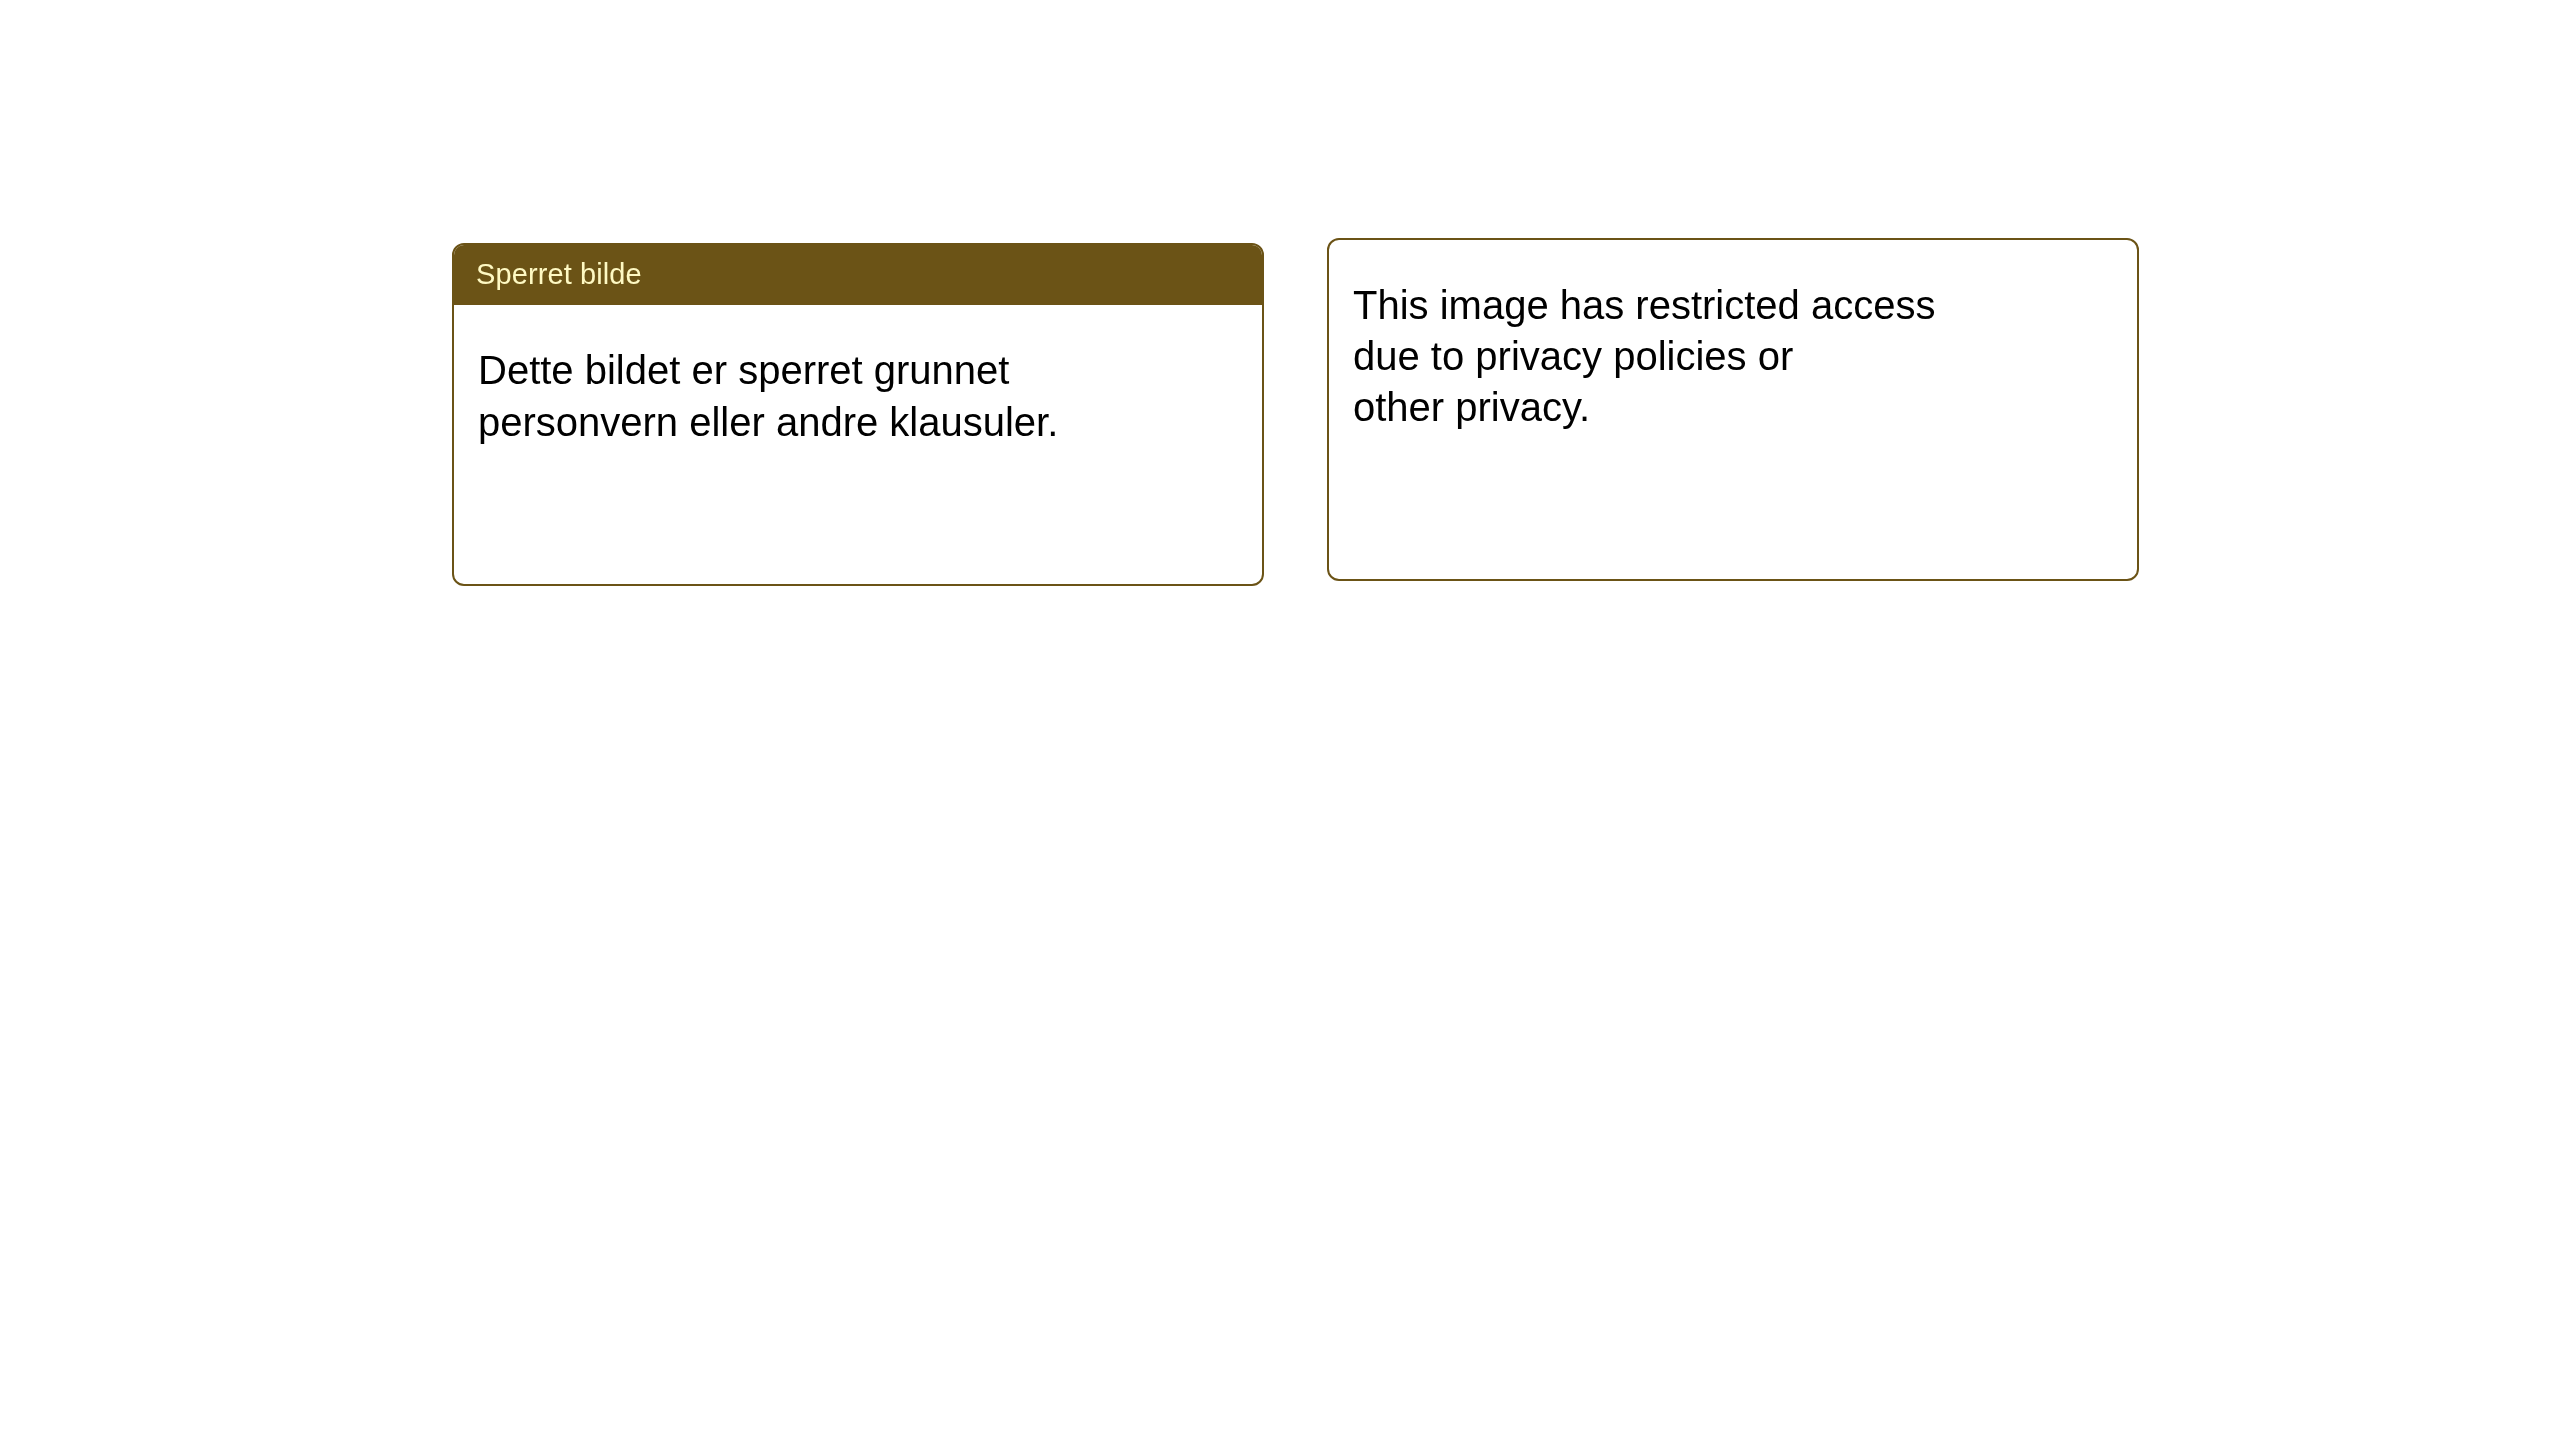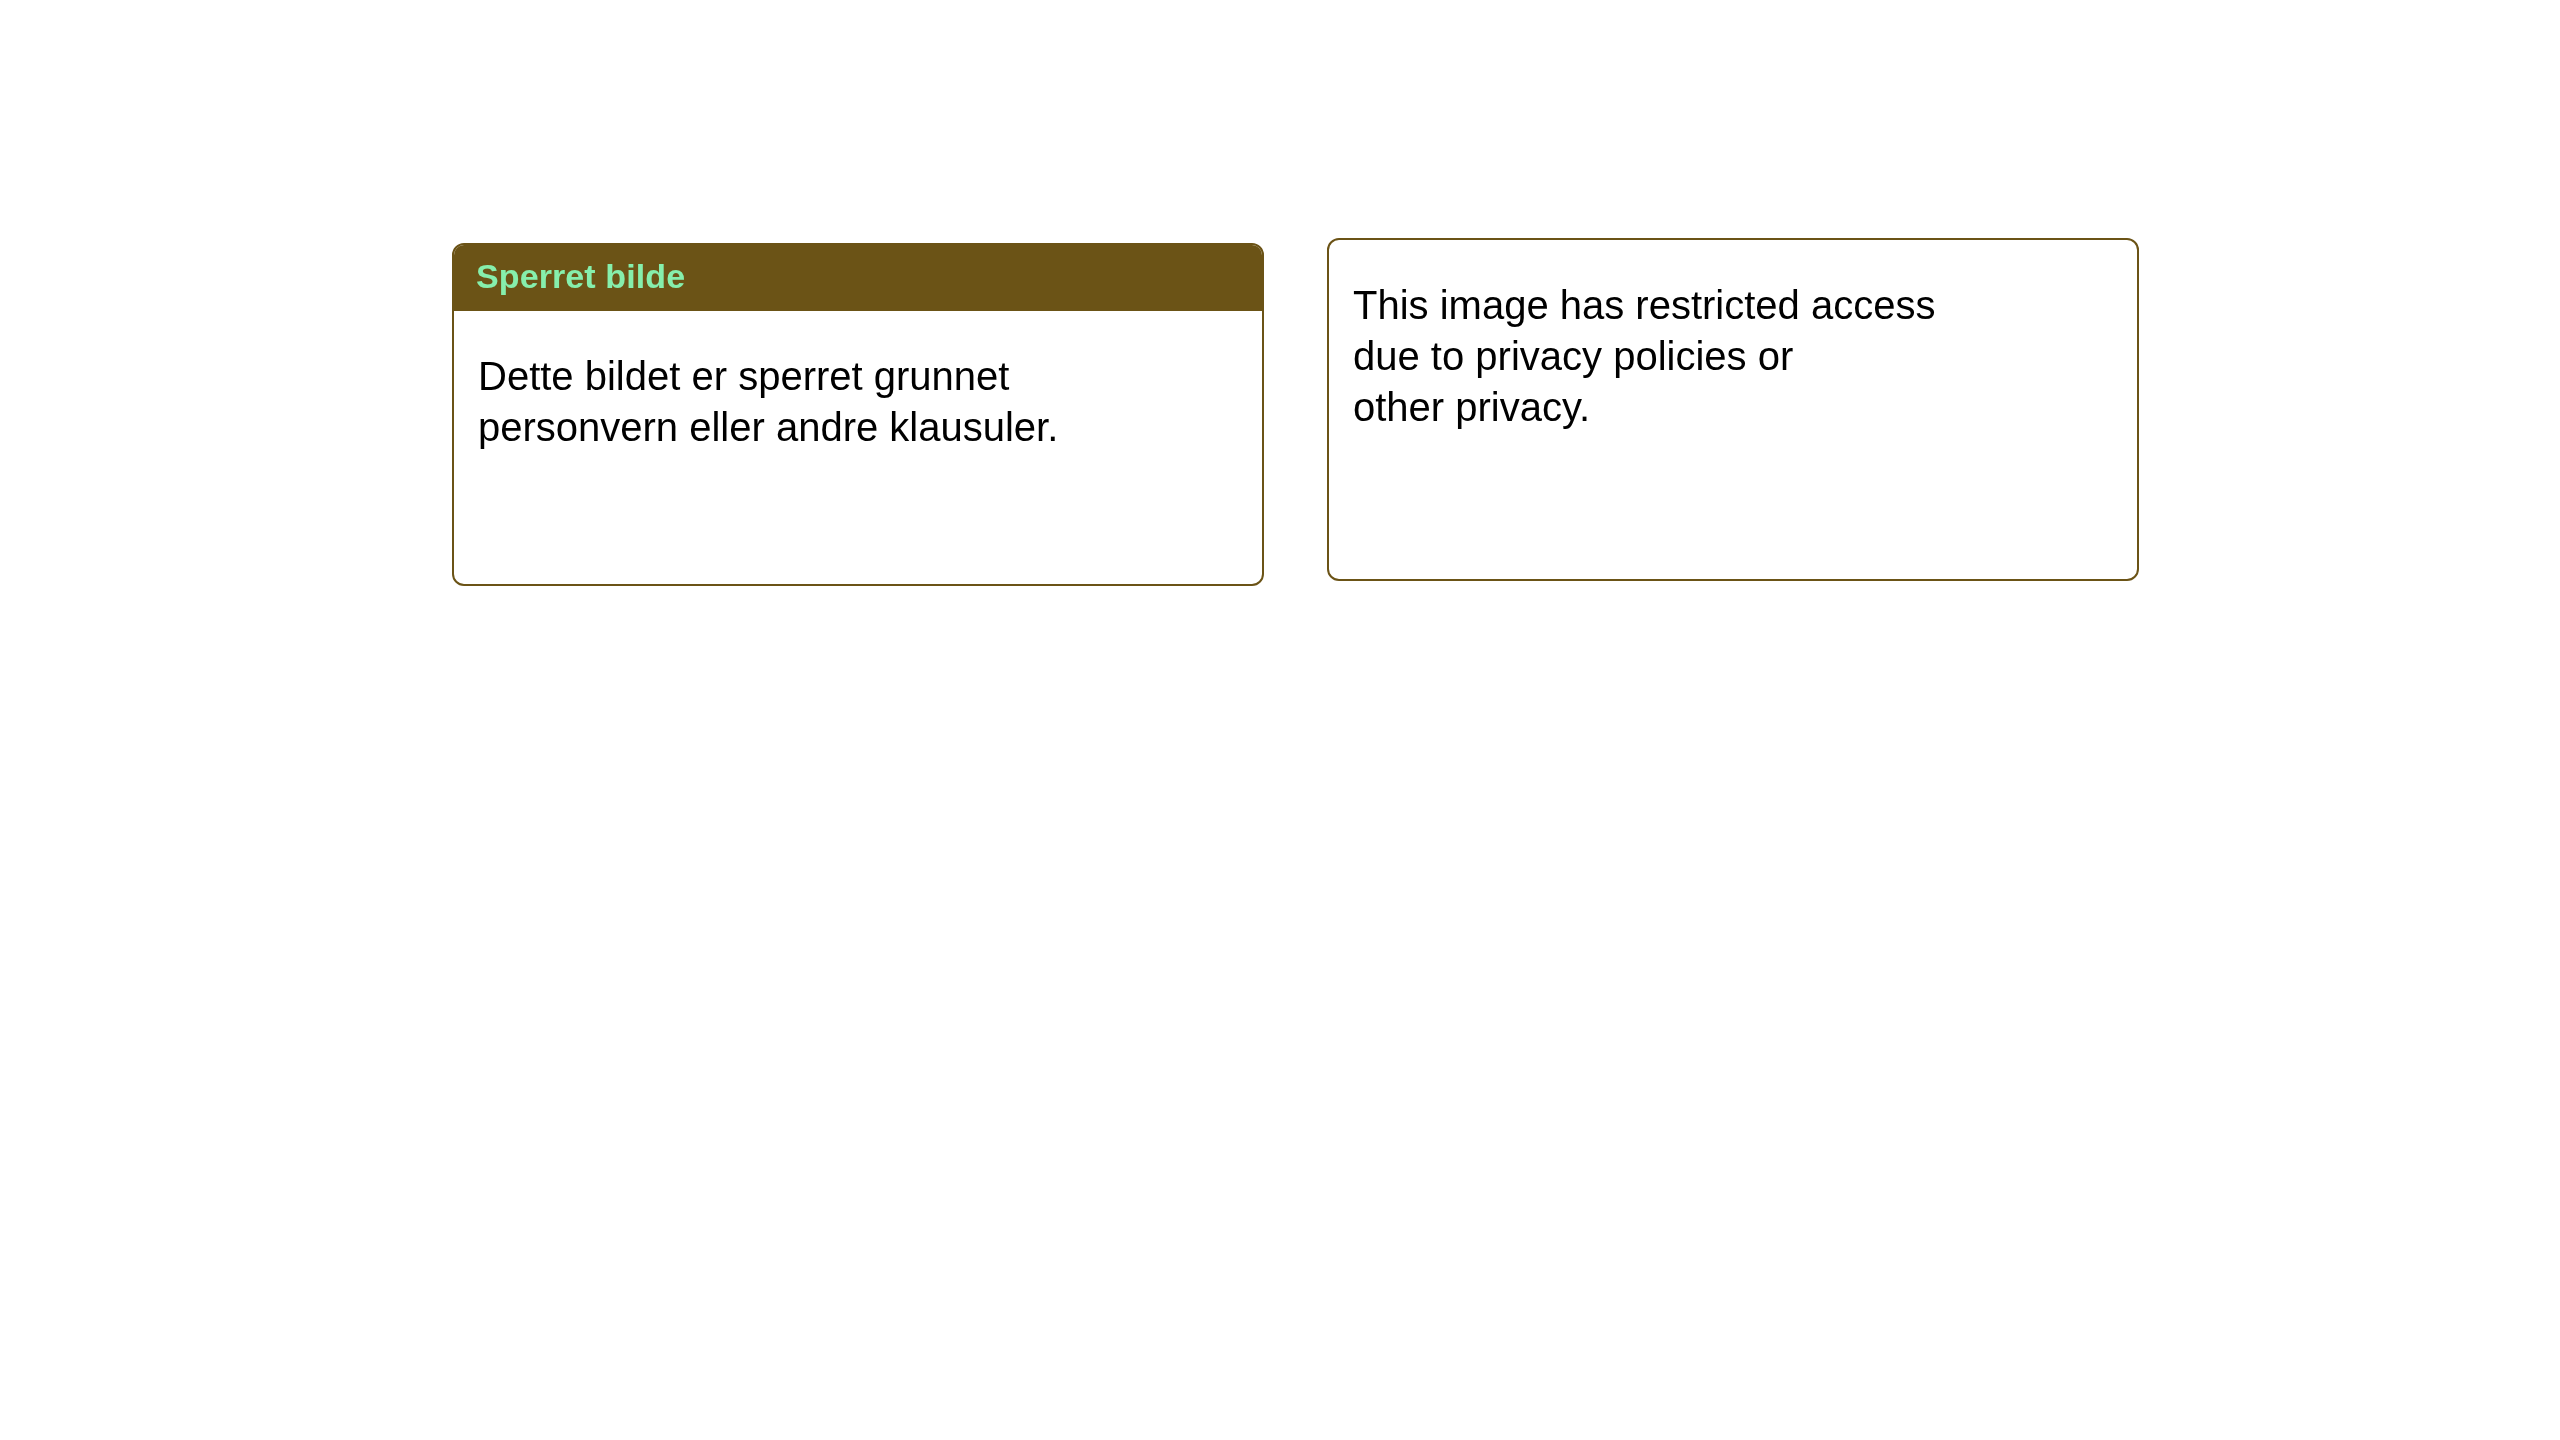--- a/index.html
+++ b/index.html
@@ -23,27 +23,26 @@
     position: absolute;
     box-sizing: border-box;
     background: #ffffff;
     border: 2px solid #6b5316;
     border-radius: 12px;
     overflow: hidden;
   }
   .notice-card .card-header {
     box-sizing: border-box;
     background: #6b5316;
-    color: #86efac;
-    font-size: 34px;
+    color: #fef9c3;
+    font-size: 29px;
     line-height: 1.05;
     padding: 14px 22px 16px 22px;
     letter-spacing: 0.1px;
     white-space: nowrap;
-    font-weight: bold;
   }
   .notice-card .card-body {
     box-sizing: border-box;
     color: #000000;
     font-size: 40px;
     line-height: 1.28;
     padding: 40px 22px 20px 24px;
   }
   .notice-card .card-body p {
     margin: 0;

